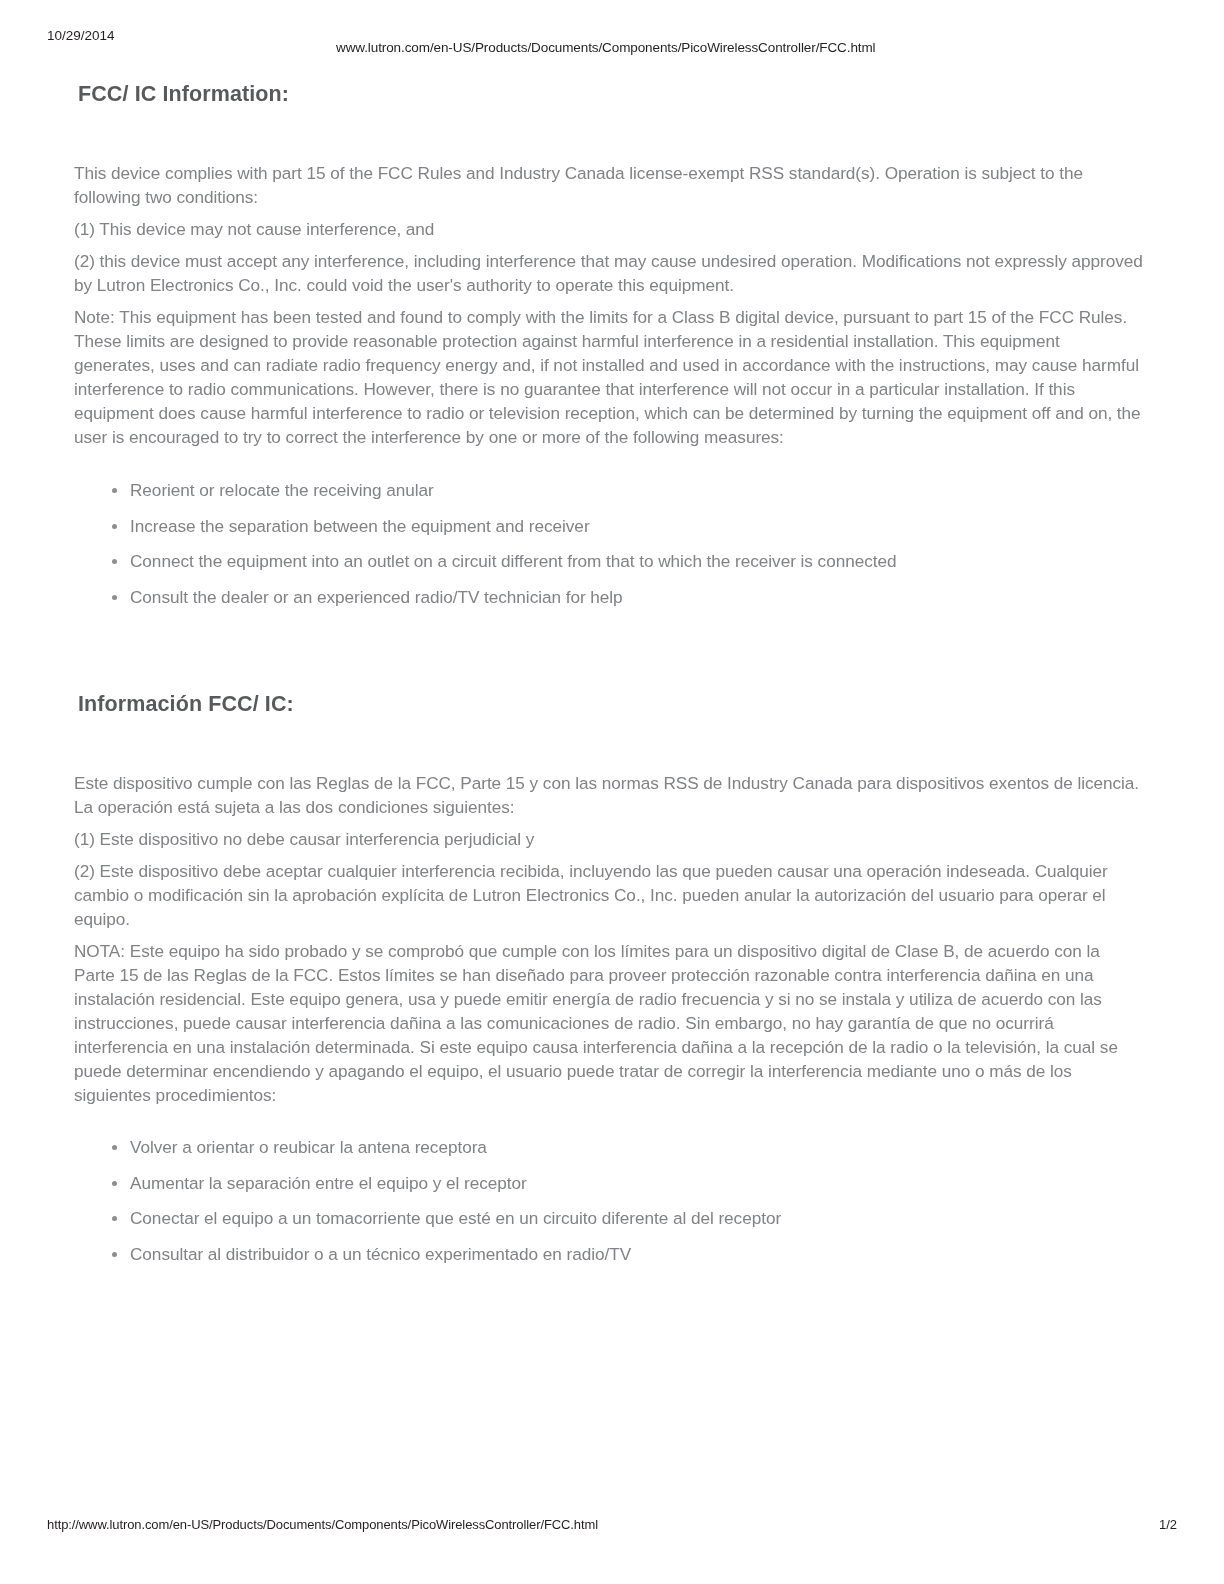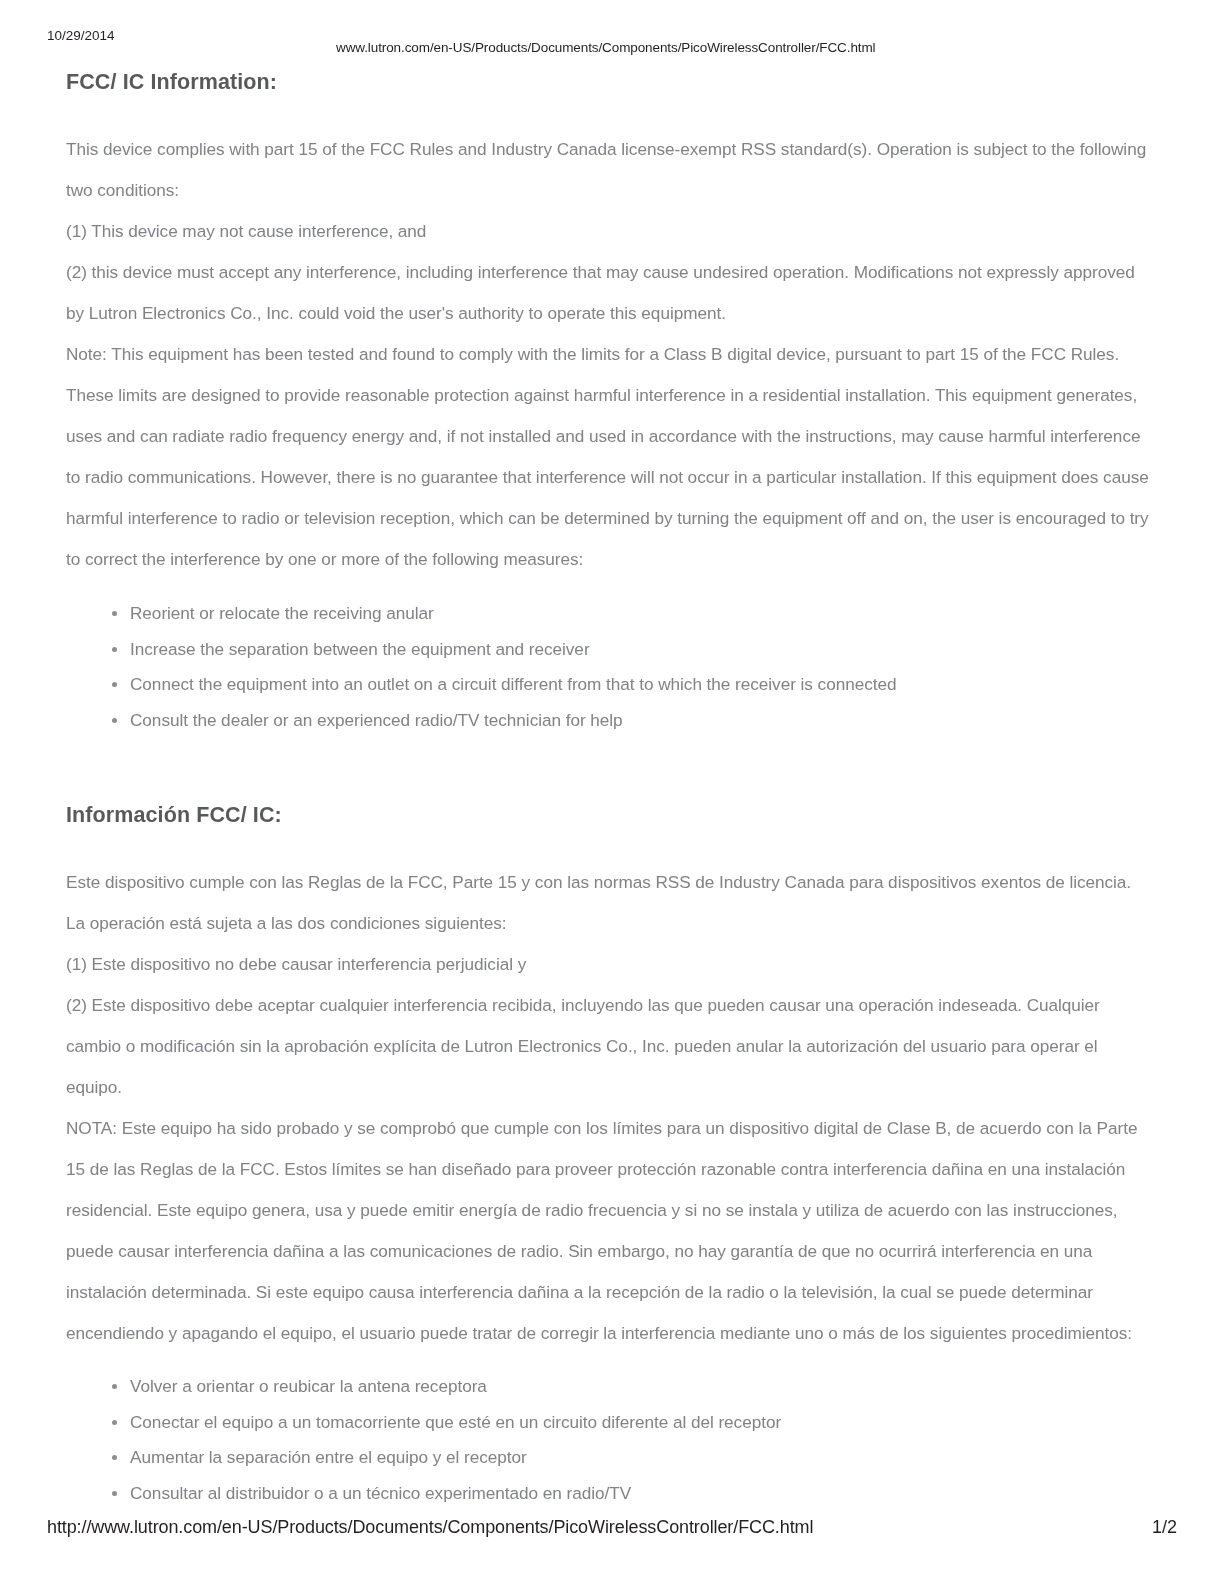--- a/index.html
+++ b/index.html
@@ -51,32 +51,32 @@
     position: absolute;
     left: 66px;
     top: 68px;
     width: 1085px;
   }
 
   h1.section-title {
     font-size: 21.5px;
     font-weight: bold;
     color: #58595b;
-    margin: 0;
+    margin: 12px;
     padding: 0;
     letter-spacing: 0.1px;
     line-height: 28px;
   }
 
   .block-gap-after-title { height: 33px; }
 
   p.body-para {
     font-size: 17.2px;
-    line-height: 41px;
-    margin: 0;
+    line-height: 24px;
+    margin: 8px;
     padding: 0;
     color: #808285;
     letter-spacing: -0.05px;
   }
 
   ul.measures {
     list-style: none;
     margin: 0;
     padding: 0;
   }
@@ -102,21 +102,21 @@
   .spacer-between-sections { height: 63px; }
   .spacer-before-list { height: 15px; }
 
   
   .print-footer {
     position: absolute;
     left: 0;
     top: 1517px;
     width: 1224px;
     height: 20px;
-    font-size: 18px;
+    font-size: 13px;
     color: #231f20;
     white-space: nowrap;
   }
   .print-footer .pf-url {
     position: absolute;
     left: 47px;
     top: 0;
     letter-spacing: -0.1px;
   }
   .print-footer .pf-page {
@@ -179,25 +179,25 @@
 
     <div class="spacer-before-list"></div>
 
     <ul class="measures">
       <li>
         <span class="bullet-dot"></span>
         <span>Volver a orientar o reubicar la antena receptora</span>
       </li>
       <li>
         <span class="bullet-dot"></span>
+        <span>Aumentar la separación entre el equipo y el receptor</span>
+      </li>
+      <li>
+        <span class="bullet-dot"></span>
         <span>Conectar el equipo a un tomacorriente que esté en un circuito diferente al del receptor</span>
-      </li>
-      <li>
-        <span class="bullet-dot"></span>
-        <span>Aumentar la separación entre el equipo y el receptor</span>
       </li>
       <li>
         <span class="bullet-dot"></span>
         <span>Consultar al distribuidor o a un técnico experimentado en radio/TV</span>
       </li>
     </ul>
 
   </div>
 
   <div class="print-footer">

